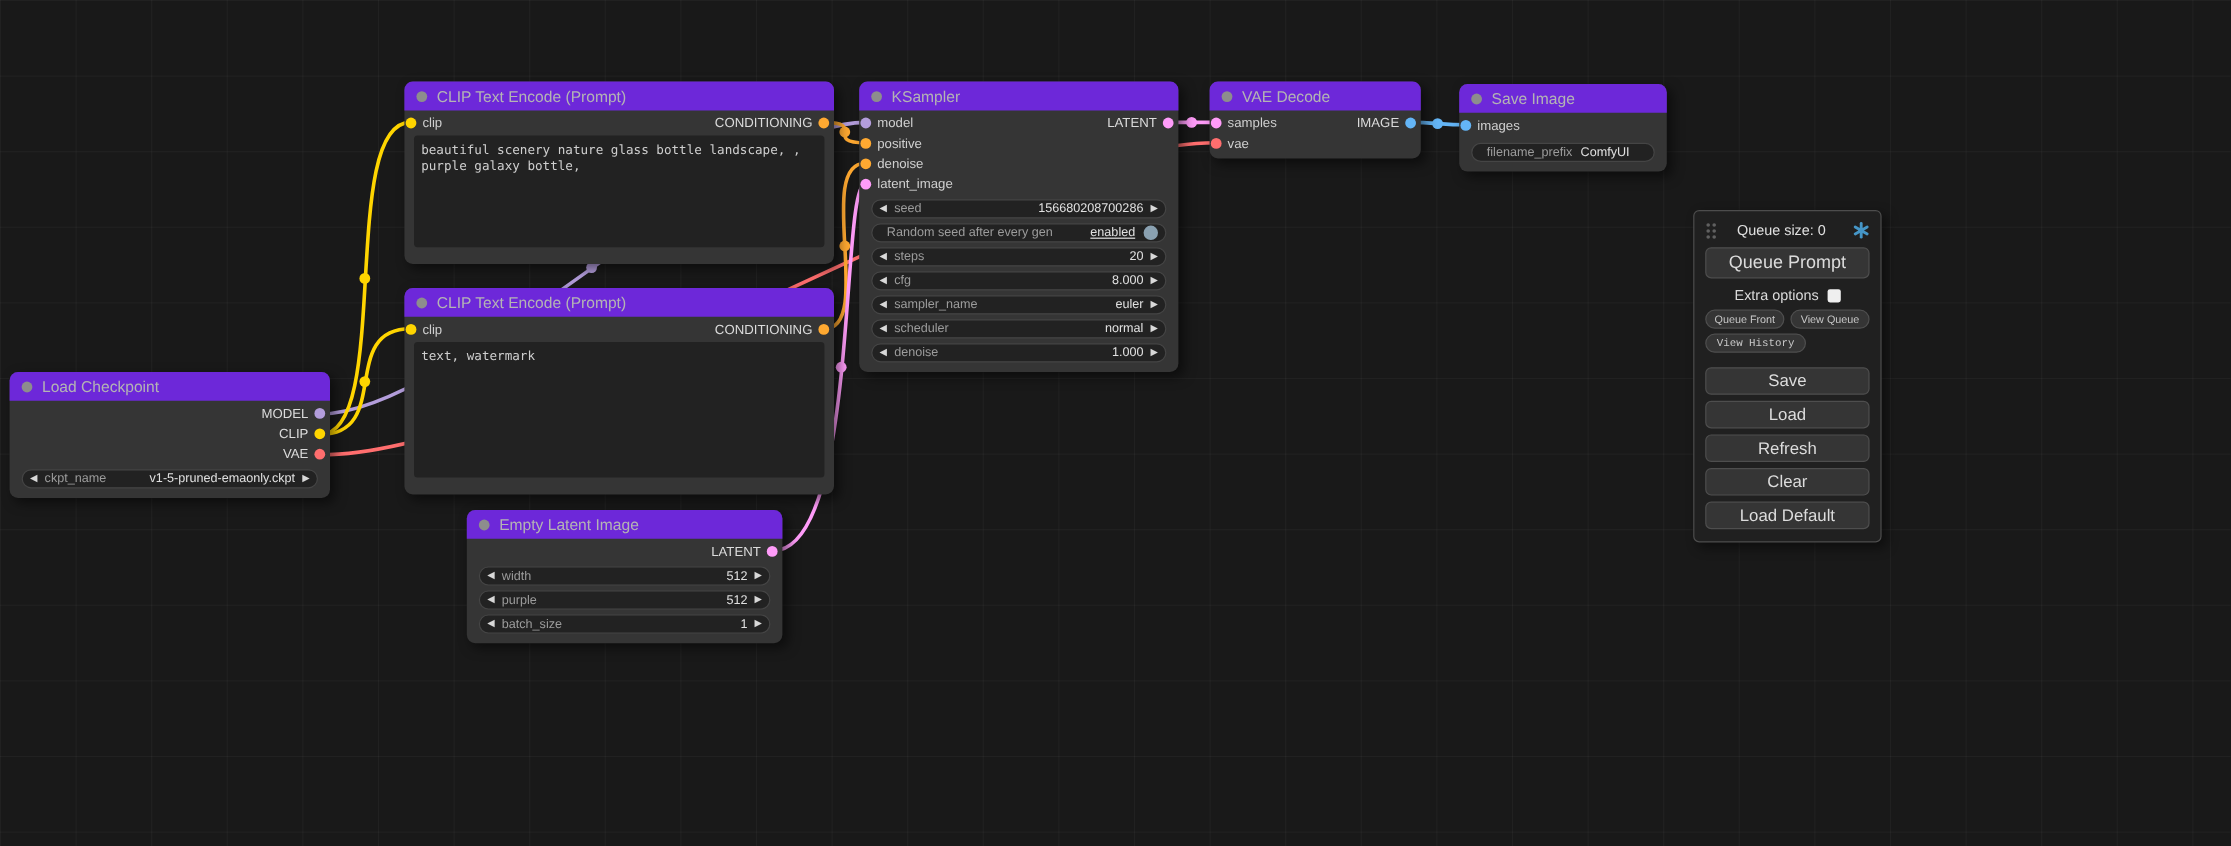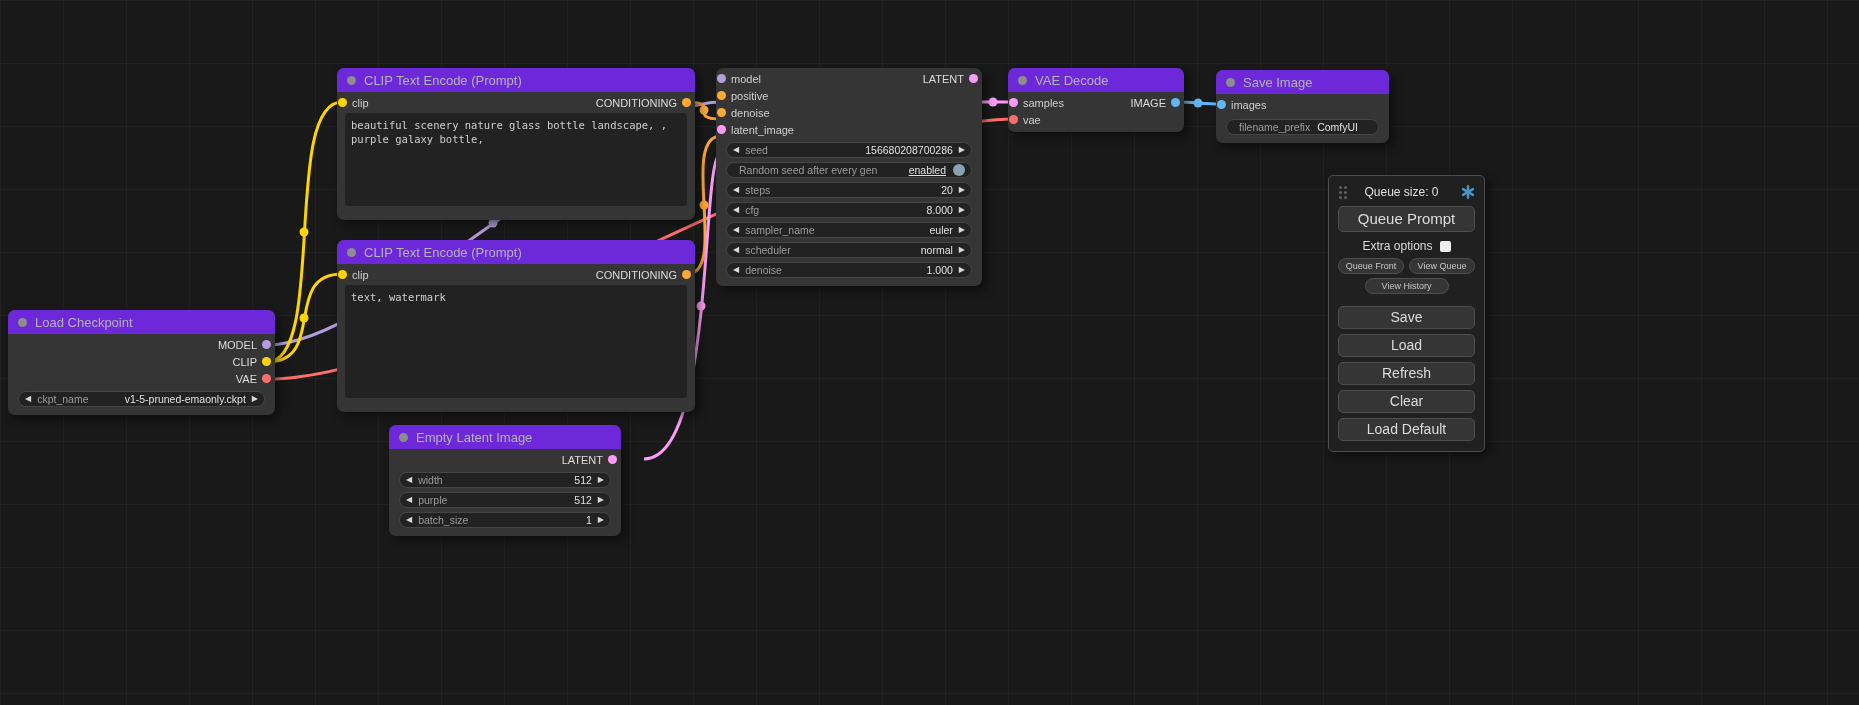--- a/index.html
+++ b/index.html
@@ -67,28 +67,28 @@
     padding:5px 6px; color:#cfcfcf;
     font-family:"DejaVu Sans Mono", monospace; font-size:10.5px; line-height:1.35;
   }
 
   #node-load-checkpoint { left:8px;    top:310px; width:267px; }
   #node-clip-positive   { left:337px;  top:68px;  width:358px; height:152px; }
   #node-clip-negative   { left:337px;  top:240px; width:358px; height:172px; }
   #node-ksampler        { left:716px;  top:68px;  width:266px; }
   #node-vae-decode      { left:1008px; top:68px;  width:176px; }
   #node-save-image      { left:1216px; top:70px;  width:173px; }
-  #node-empty-latent    { left:389px;  top:425px; width:232px; }
+  #node-empty-latent    { left:389px;  top:425px; width:263px; }
   #node-clip-positive .prompt-box { height:93px; }
   #node-clip-negative .prompt-box { height:113px; }
   #node-save-image .widget { margin-top:6px; }
 
   
   .menu {
-    position:absolute; left:1328px; top:175px; width:157px;
+    position:absolute; left:1411px; top:175px; width:157px;
     background:#202020; border:1px solid #4d4d4d; border-radius:5px;
     padding:6px 9px 10px; box-shadow:4px 4px 10px rgba(0,0,0,0.45);
   }
   .menu-header { display:flex; align-items:center; height:20px; position:relative; }
   .drag-dots {
     width:3px; height:3px; border-radius:50%; background:#606060;
     position:relative; top:-5px; margin-left:1px; flex:none;
     box-shadow:0 5px 0 #606060, 0 10px 0 #606060,
                5px 0 0 #606060, 5px 5px 0 #606060, 5px 10px 0 #606060;
   }
@@ -98,21 +98,21 @@
   .btn-big {
     display:block; width:100%; margin-top:5px;
     background:#353535; border:1px solid #4e4e4e; border-radius:5px;
     color:#dcdcdc; font-size:14px; padding:2px 0 3px; 
   }
   .btn-big.queue-prompt { font-size:15px; padding:3px 0 4px; margin-top:4px; }
   .btn-big.gap-top { margin-top:12px; }
   .extra-row { display:flex; align-items:center; justify-content:center; gap:7px; margin-top:7px; color:#dcdcdc; font-size:12px; }
   .checkbox { width:11px; height:11px; background:#efefef; border-radius:2px; flex:none; }
   .small-row { display:flex; gap:5px; margin-top:5px; }
-  .small-row.center { justify-content:center; margin-top:4px; }
+  .small-row.center { margin-top:4px;font-family:Liberation Mono, monospace; }
   .btn-small {
     flex:1; background:#353535; border:1px solid #4e4e4e; border-radius:8px;
     color:#c8c8c8; font-size:9px; padding:2px 0; text-align:center;
   }
   .btn-small.history { flex:none; width:84px; }
 </style>
 </head>
 <body>
 
 <div class="canvas">
@@ -205,20 +205,24 @@
         <span class="slot out">
           <span class="slot-label">CONDITIONING</span>
           <span class="slot-dot" style="background: rgb(255, 169, 49);"></span>
         </span>
       </div>
       <textarea class="prompt-box" spellcheck="false" style="">text, watermark</textarea>
     </div>
   </div>
 
   <div class="node" id="node-ksampler">
+    <div class="node-title">
+      <span class="collapse-dot"></span>
+      <span>KSampler</span>
+    </div>
     <div class="node-body">
       <div class="slot-row both">
         <span class="slot in">
           <span class="slot-dot" style="background: rgb(179, 157, 219);"></span>
           <span class="slot-label">model</span>
         </span>
         <span class="slot out">
           <span class="slot-label">LATENT</span>
           <span class="slot-dot" style="background: rgb(255, 156, 249);"></span>
         </span>

